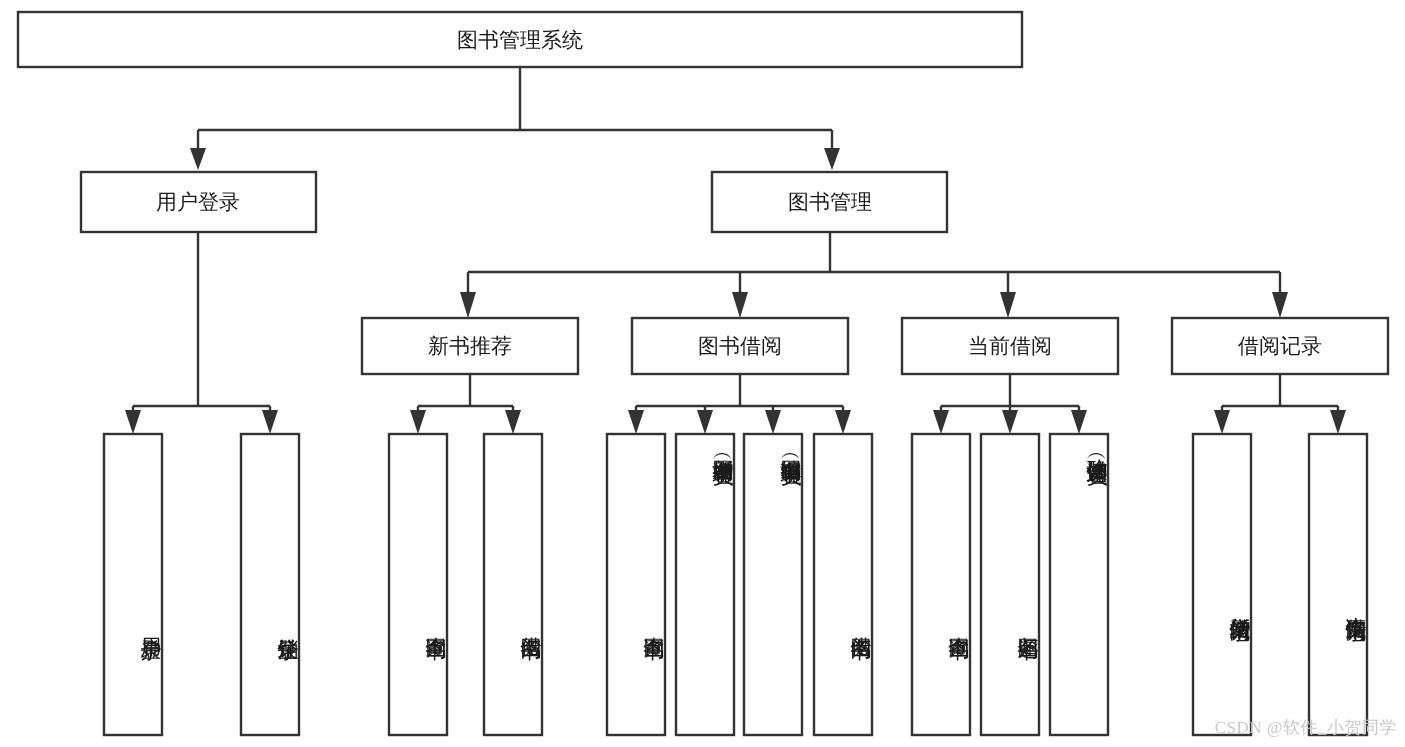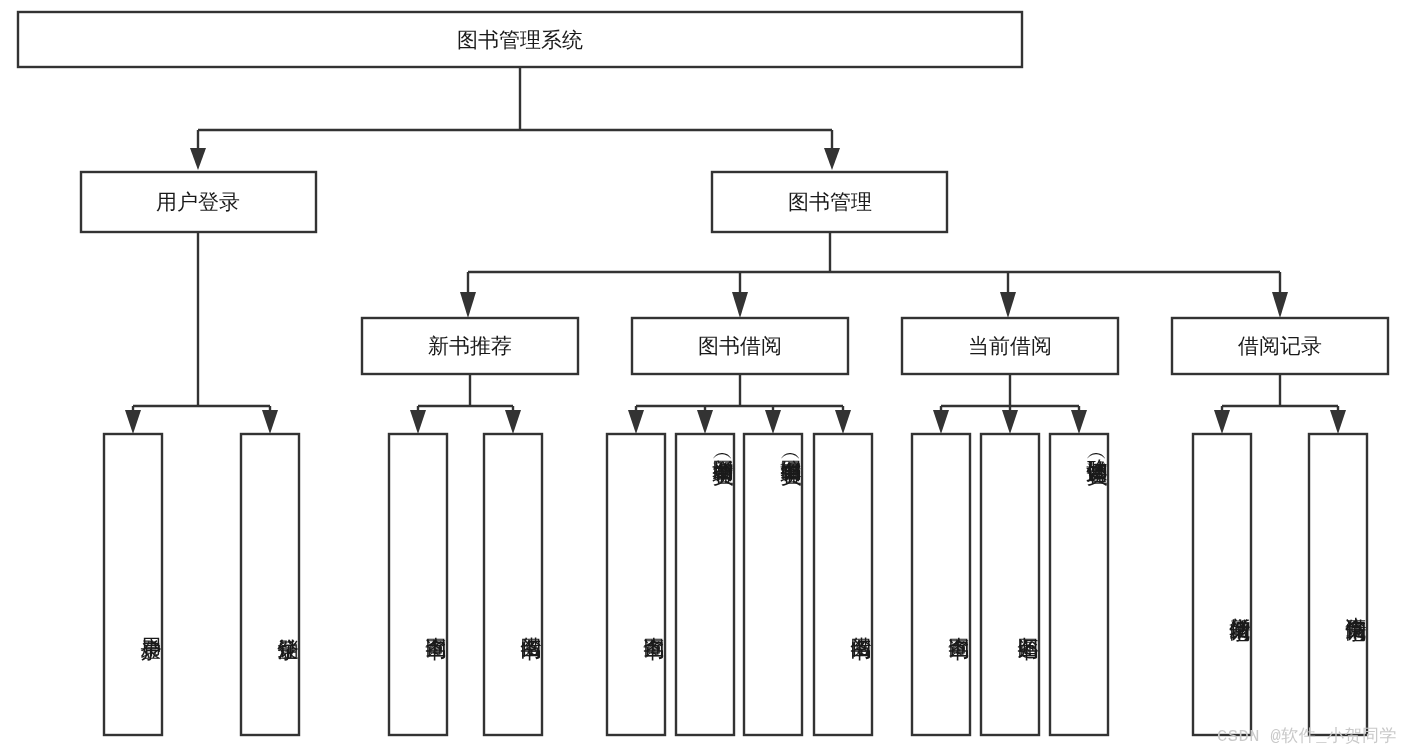--- a/index.html
+++ b/index.html
@@ -57,22 +57,22 @@
     line-height: 1.08;
     color: #1a1a1a;
     letter-spacing: 1px;
     white-space: nowrap;
     text-align: start;
     pointer-events: none;
   }
   #watermark {
     position: absolute;
     right: 8px;
-    bottom: 0;
-    font-family: Liberation Mono, monospace;
+    bottom: 8px;
+    font-family: Liberation Serif, serif;
     font-size: 17px;
     color: #c9c9c9;
     white-space: nowrap;
     letter-spacing: 0.5px;
   }
 </style>
 </head>
 <body>
 
 <div id="diagram-root">

